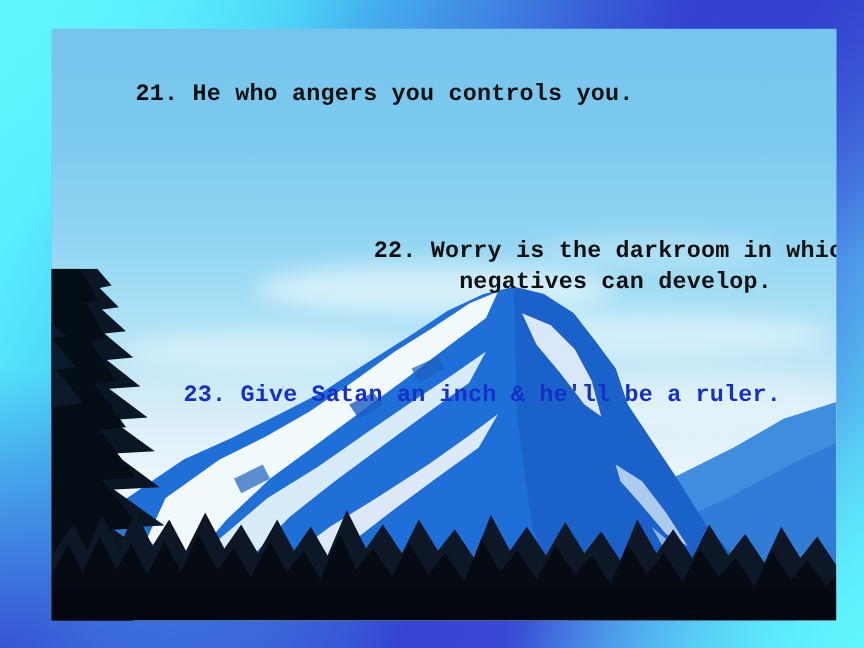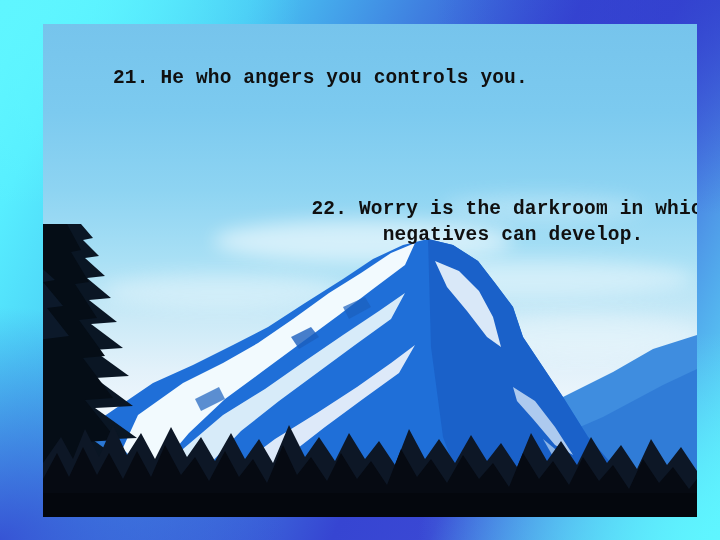--- a/index.html
+++ b/index.html
@@ -186,15 +186,16 @@
                L480,86 L496,112 L510,94 L526,118 L540,90 L556,114 L570,98 L586,122
                L600,92 L616,116 L630,100 L646,122 L654,112 L654,150 Z" fill="#060a12"></path>
       <rect x="0" y="126" width="654" height="24" fill="#04070d"></rect>
     </svg>
 
     <div class="tbox line21">21. He who angers you controls you.</div>
 
     <div class="tbox line22">22. Worry is the darkroom in which
 negatives can develop.</div>
 
+    <div class="tbox line23">23. Give Satan an inch &amp; he'll be a ruler.</div>
 
   </div>
 </div>
 
 </body></html>

